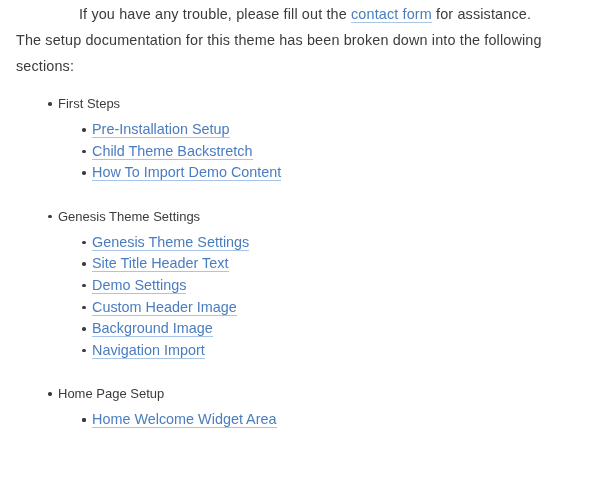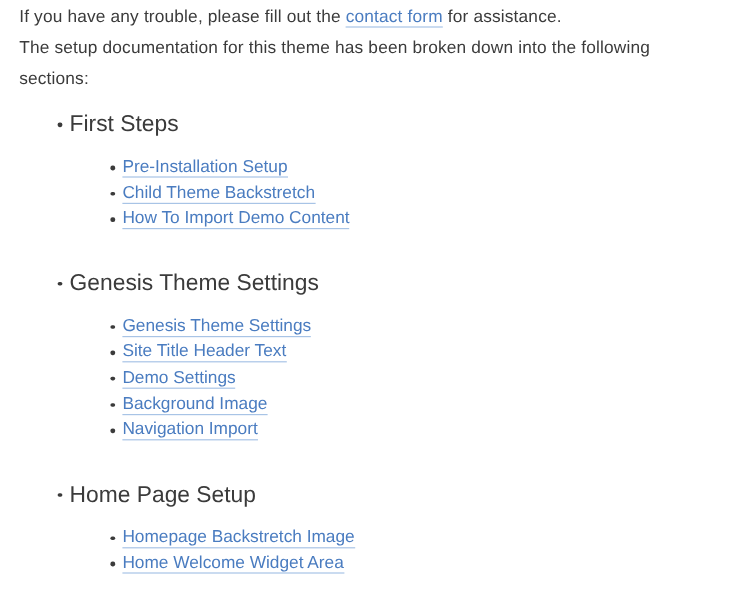--- a/index.html
+++ b/index.html
@@ -20,56 +20,56 @@
     box-sizing: border-box;
     width: 610px;
   }
   p.para {
     margin: 0;
     font-size: 14.4px;
     line-height: 26px;
     color: #3b3b3b;
     letter-spacing: 0.01em;
   }
-  p.para.first { padding-top: 1px; }
+  p.para.first { padding-top: 1px; text-align: center; }
   a.link {
     color: #4a7cc0;
     text-decoration: none;
     border-bottom: 1px solid #a8c4e6;
     padding-bottom: 0px;
   }
   ul.outer {
     list-style: none;
     margin: 0;
     padding: 0;
   }
   ul.outer > li.group {
     margin: 0;
     padding: 0;
   }
   .group-head {
     position: relative;
-    font-size: 19px;
+    font-size: 13px;
     line-height: 22px;
     color: #3b3b3b;
     padding-left: 42px;
     margin-bottom: 0px;
   }
   .group-head .bullet {
     position: absolute;
     left: 32px;
     top: 9px;
     width: 3.5px;
     height: 3.5px;
     background: #3b3b3b;
     border-radius: 50%;
   }
   ul.inner {
     list-style: none;
-    margin: 14px;
+    margin: 4px;
     padding: 0;
   }
   ul.inner > li.item {
     position: relative;
     font-size: 14.4px;
     line-height: 21.6px;
     padding-left: 72px;
   }
   ul.inner > li.item .bullet {
     position: absolute;
@@ -137,40 +137,43 @@
         <li class="item">
           <span class="bullet"></span>
           <a class="link" href="#">Site Title Header Text</a>
         </li>
         <li class="item">
           <span class="bullet"></span>
           <a class="link" href="#">Demo Settings</a>
         </li>
         <li class="item">
           <span class="bullet"></span>
+          <a class="link" href="#">Custom Header Image</a>
+        </li>
+        <li class="item">
+          <span class="bullet"></span>
           <a class="link" href="#">Background Image</a>
         </li>
         <li class="item">
           <span class="bullet"></span>
           <a class="link" href="#">Navigation Import</a>
         </li>
       </ul>
     </li>
 
     <li class="group-spacer"></li>
 
     <li class="group">
       <div class="group-head">
         <span class="bullet"></span>
         <span>Home Page Setup</span>
       </div>
       <ul class="inner">
         <li class="item">
           <span class="bullet"></span>
-          <a class="link" href="#">Homepage Backstretch Image</a>
         </li>
         <li class="item">
           <span class="bullet"></span>
           <a class="link" href="#">Home Welcome Widget Area</a>
         </li>
       </ul>
     </li>
 
   </ul>
 

